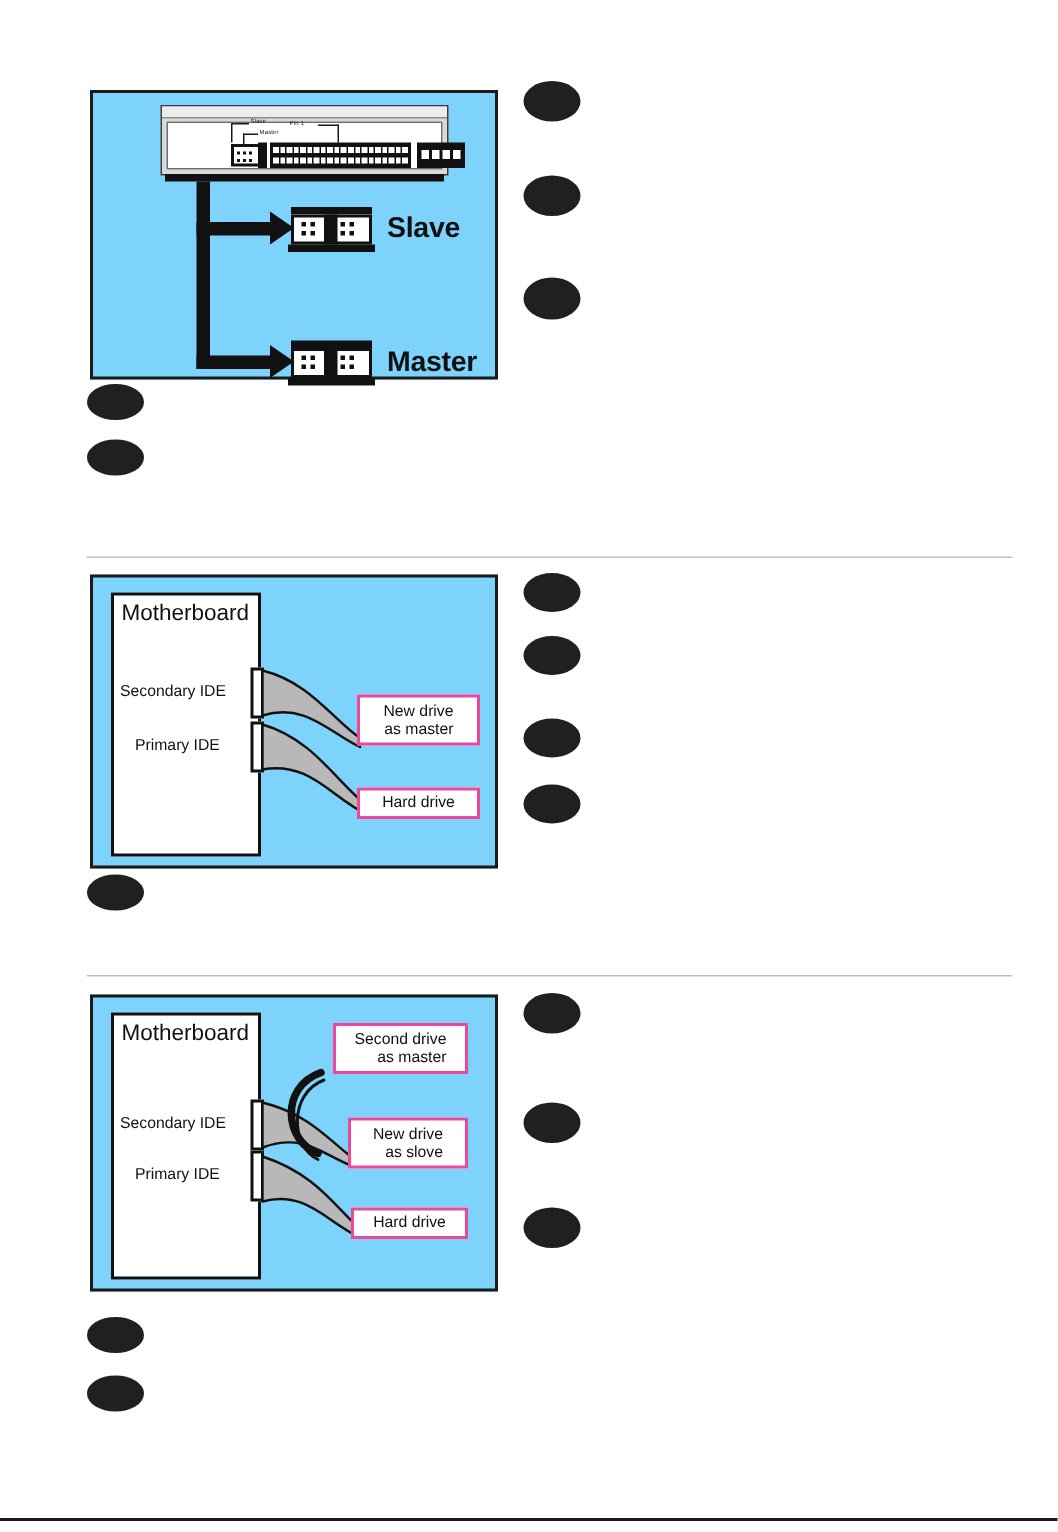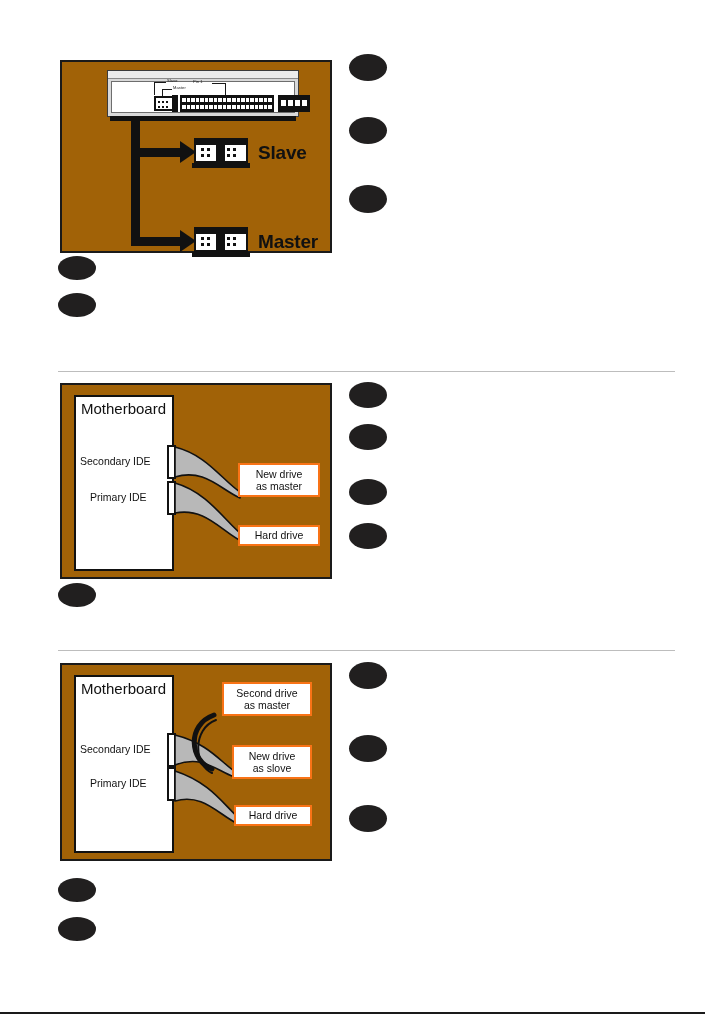--- a/index.html
+++ b/index.html
@@ -12,21 +12,21 @@
     height: 1021px;
     position: relative;
     font-family: "Liberation Sans", sans-serif;
     overflow: hidden;
   }
 
   
   .figure-frame {
     position: absolute;
     border: 2px solid #1a1a1a;
-    background: #a16207;
+    background: #7dd3fc;
     box-sizing: border-box;
     text-decoration: underline;
   }
 
   
   .redaction {
     position: absolute;
     background: #211f1f;
     border-radius: 50%;
   }
@@ -180,28 +180,28 @@
   }
   .ide-port {
     position: absolute;
     width: 9px;
     background: #ffffff;
     border: 2px solid #111111;
     box-sizing: border-box;
   }
   .drive-box {
     position: absolute;
-    border: 2px solid #f97316;
+    border: 2px solid #ec4899;
     background: #ffffff;
     box-sizing: border-box;
     font-family: "Liberation Sans", sans-serif;
     font-size: 10.5px;
     color: #111111;
     line-height: 1.18;
-    text-align: center;
+    text-align: right;
     display: flex;
     align-items: center;
     justify-content: center;
     white-space: pre-line;
     padding: 1px 3px;
   }
   .cable-svg {
     position: absolute;
     left: 0; top: 0;
     overflow: visible;

